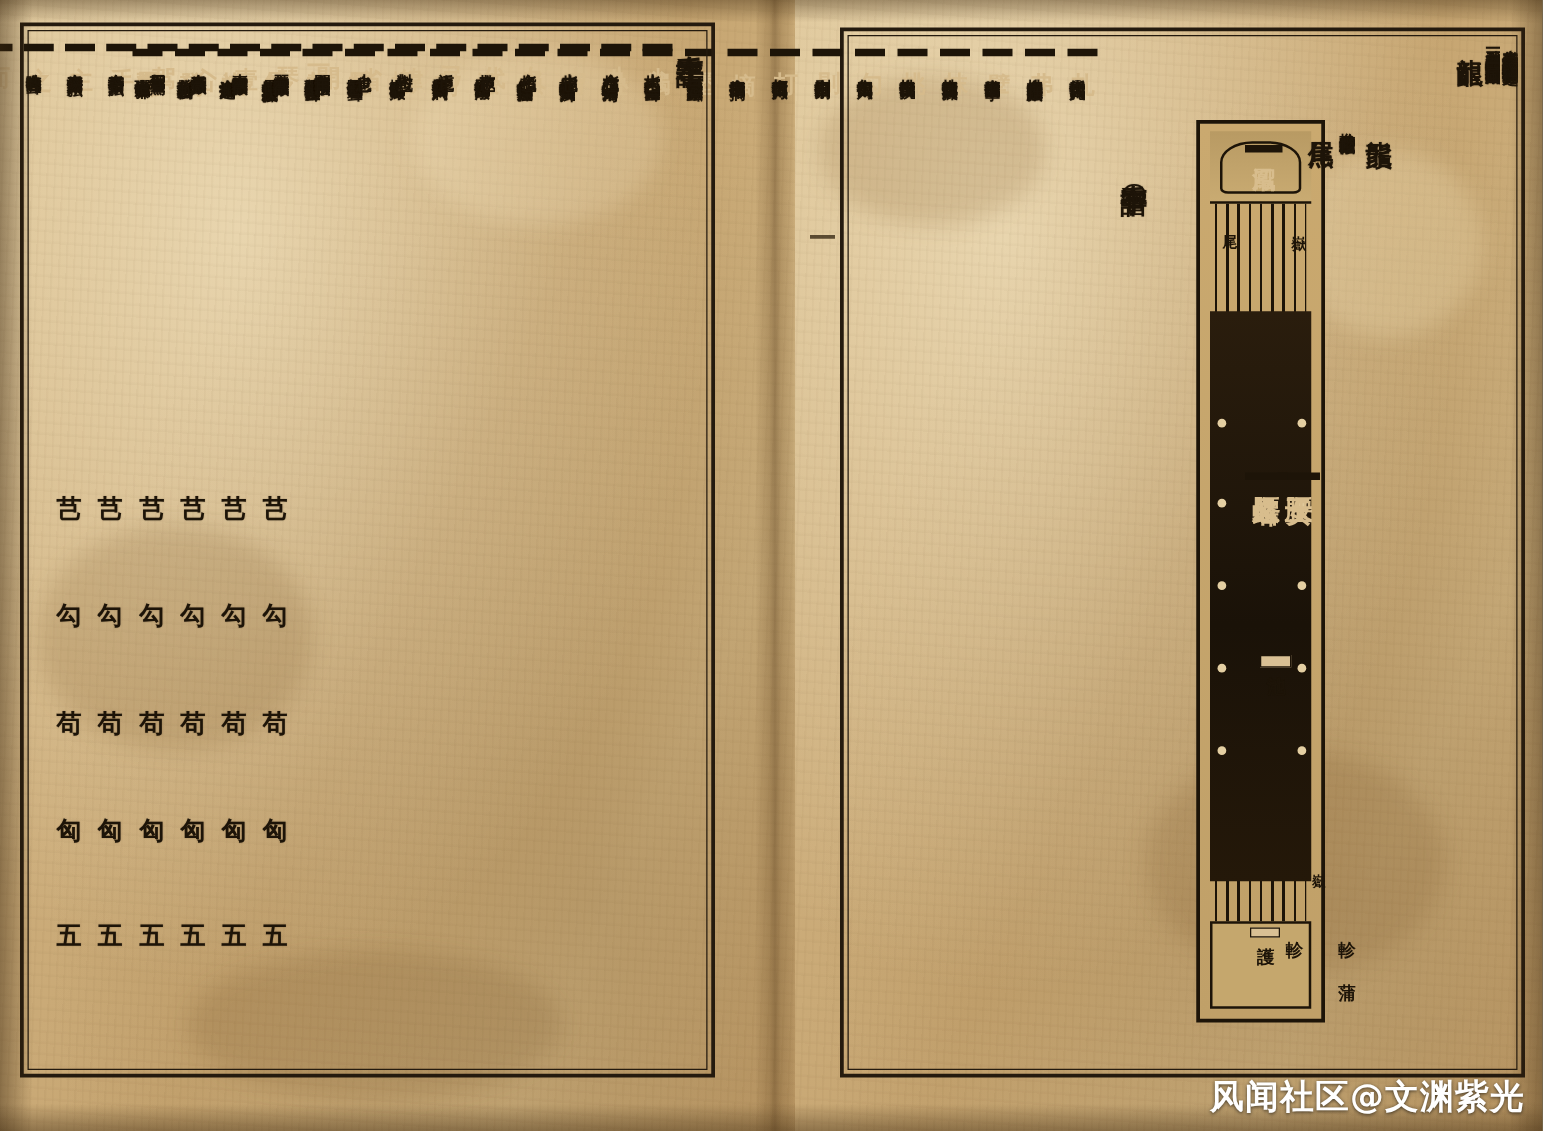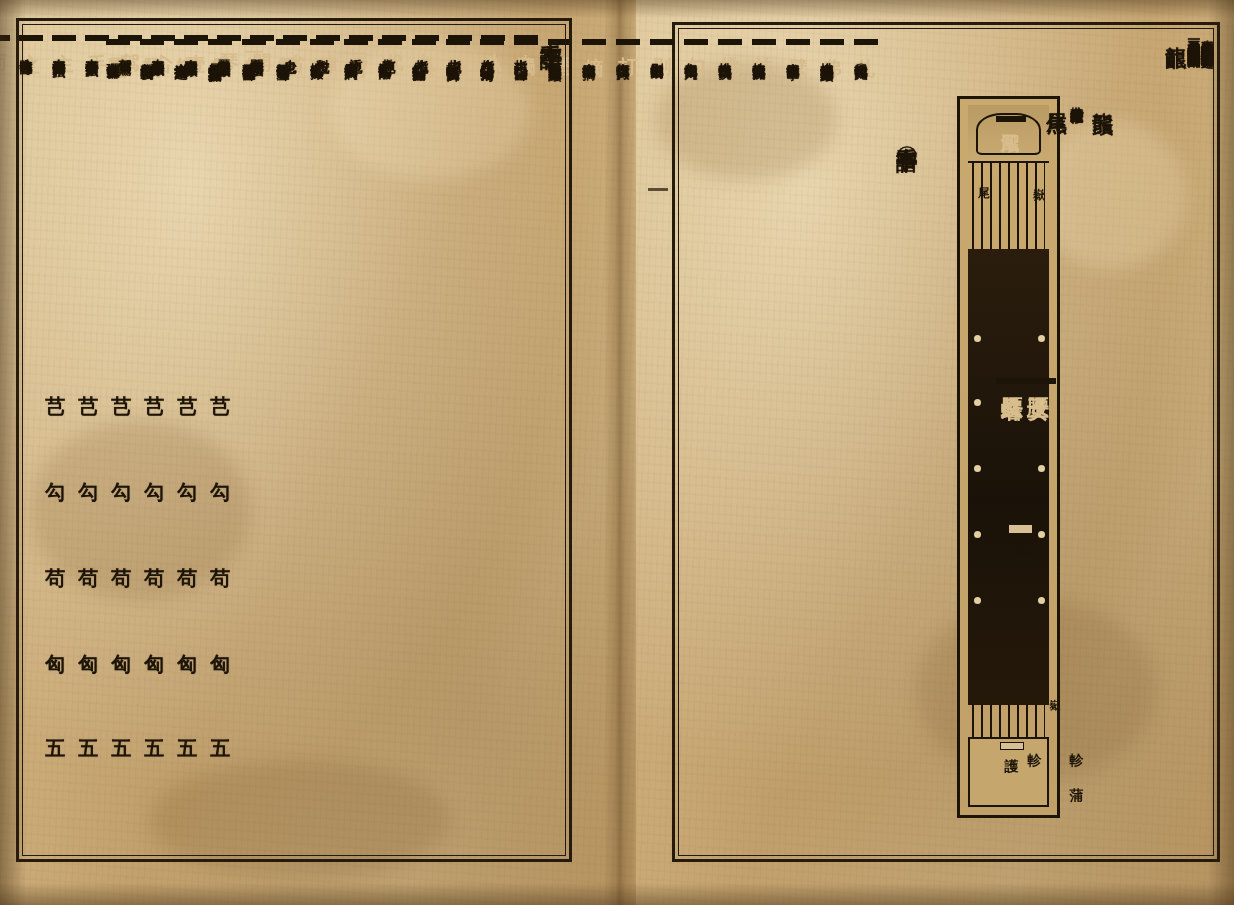--- a/index.html
+++ b/index.html
@@ -363,13 +363,14 @@
       <div class="col c-main" style="position: absolute; left: 81px; top: 344px; height: 80px; font-size: 20px;">五</div>
       <div class="col c-main" style="position: absolute; left: 48px; top: 344px; height: 80px; font-size: 20px;">五</div>
       <div class="col c-main" style="position: absolute; left: 15px; top: 344px; height: 80px; font-size: 20px;">五</div>
     </div>
 
   <div class="edge-shadow" id="edge-l"></div>
   <div class="edge-shadow" id="edge-r"></div>
   <div id="edge-t"></div>
   <div id="edge-b"></div>
 
+  <div id="watermark">风闻社区@文渊紫光</div>
 </div>
 
 </body></html>

